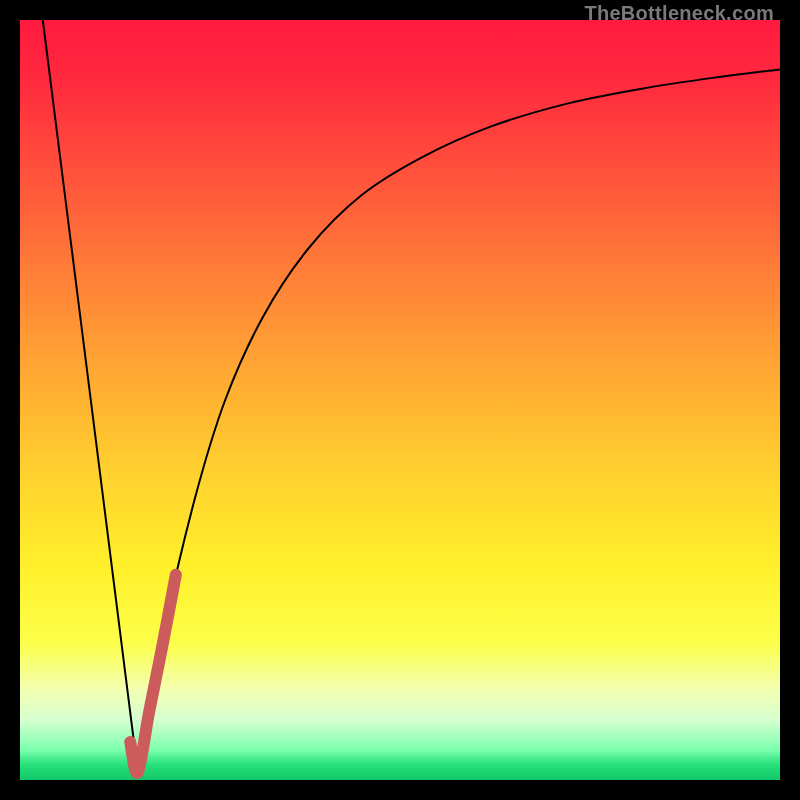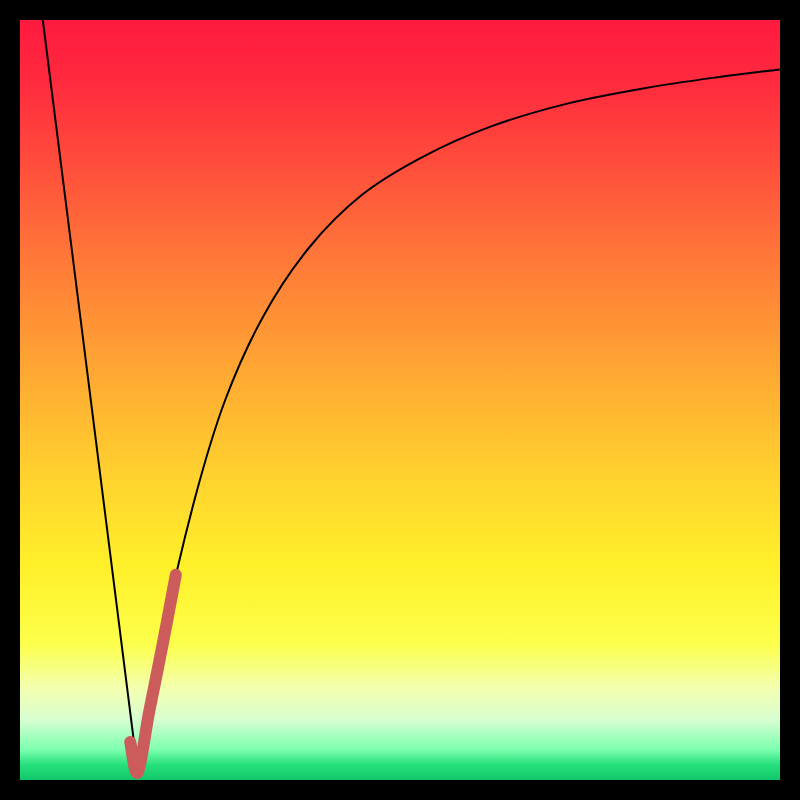--- a/index.html
+++ b/index.html
@@ -25,13 +25,14 @@
 <body>
 
 <div class="frame">
   <div class="plot">
     <svg class="curves" viewBox="0 0 760 760">
       <path id="p-left" fill="none" stroke-linecap="round" stroke-linejoin="round" d="M22.8,0 L117.8,752.4" stroke="#000000" stroke-width="2"></path>
       <path id="p-right" fill="none" stroke-linecap="round" stroke-linejoin="round" d="M117.8,752.4 C122.23333333333333,728.3333333333333 134.9,653.6 144.4,608 C153.9,562.4 164.66666666666669,516.8 174.8,478.8 C184.93333333333334,440.8 193.8,410.4 205.20000000000002,380 C216.60000000000002,349.6 229.26666666666668,321.73333333333335 243.20000000000002,296.40000000000003 C257.1333333333333,271.0666666666667 272.33333333333337,248.26666666666668 288.8,228 C305.26666666666665,207.73333333333332 323,189.99999999999994 342,174.79999999999995 C361,159.59999999999997 381.26666666666665,148.20000000000007 402.8,136.80000000000007 C424.33333333333337,125.40000000000008 447.1333333333333,115.26666666666665 471.2,106.39999999999998 C495.26666666666665,97.5333333333333 521.8666666666666,89.93333333333335 547.1999999999999,83.60000000000002 C572.5333333333333,77.2666666666667 597.8666666666666,72.83333333333331 623.1999999999999,68.39999999999998 C648.5333333333333,63.96666666666664 676.4000000000001,60.166666666666664 699.2,57 C722,53.833333333333336 749.8666666666667,50.66666666666665 760,49.39999999999998" stroke="#000000" stroke-width="2"></path>
       <path id="p-hl" fill="none" stroke-linecap="round" stroke-linejoin="round" d="M110.19999999999999,722 C111.46666666666665,727.0666666666666 114.63333333333333,757.4666666666667 117.8,752.4 C120.96666666666667,747.3333333333333 125.02000000000001,713.1333333333333 129.20000000000002,691.6 C133.38000000000002,670.0666666666667 138.44666666666666,646 142.88,623.2 C147.31333333333333,600.4000000000001 153.64666666666665,566.1999999999999 155.79999999999998,554.8" stroke="#cc5c5c" stroke-width="12"></path>
     </svg>
   </div>
+  <div class="credit">TheBottleneck.com</div>
 </div>
 
 </body></html>

